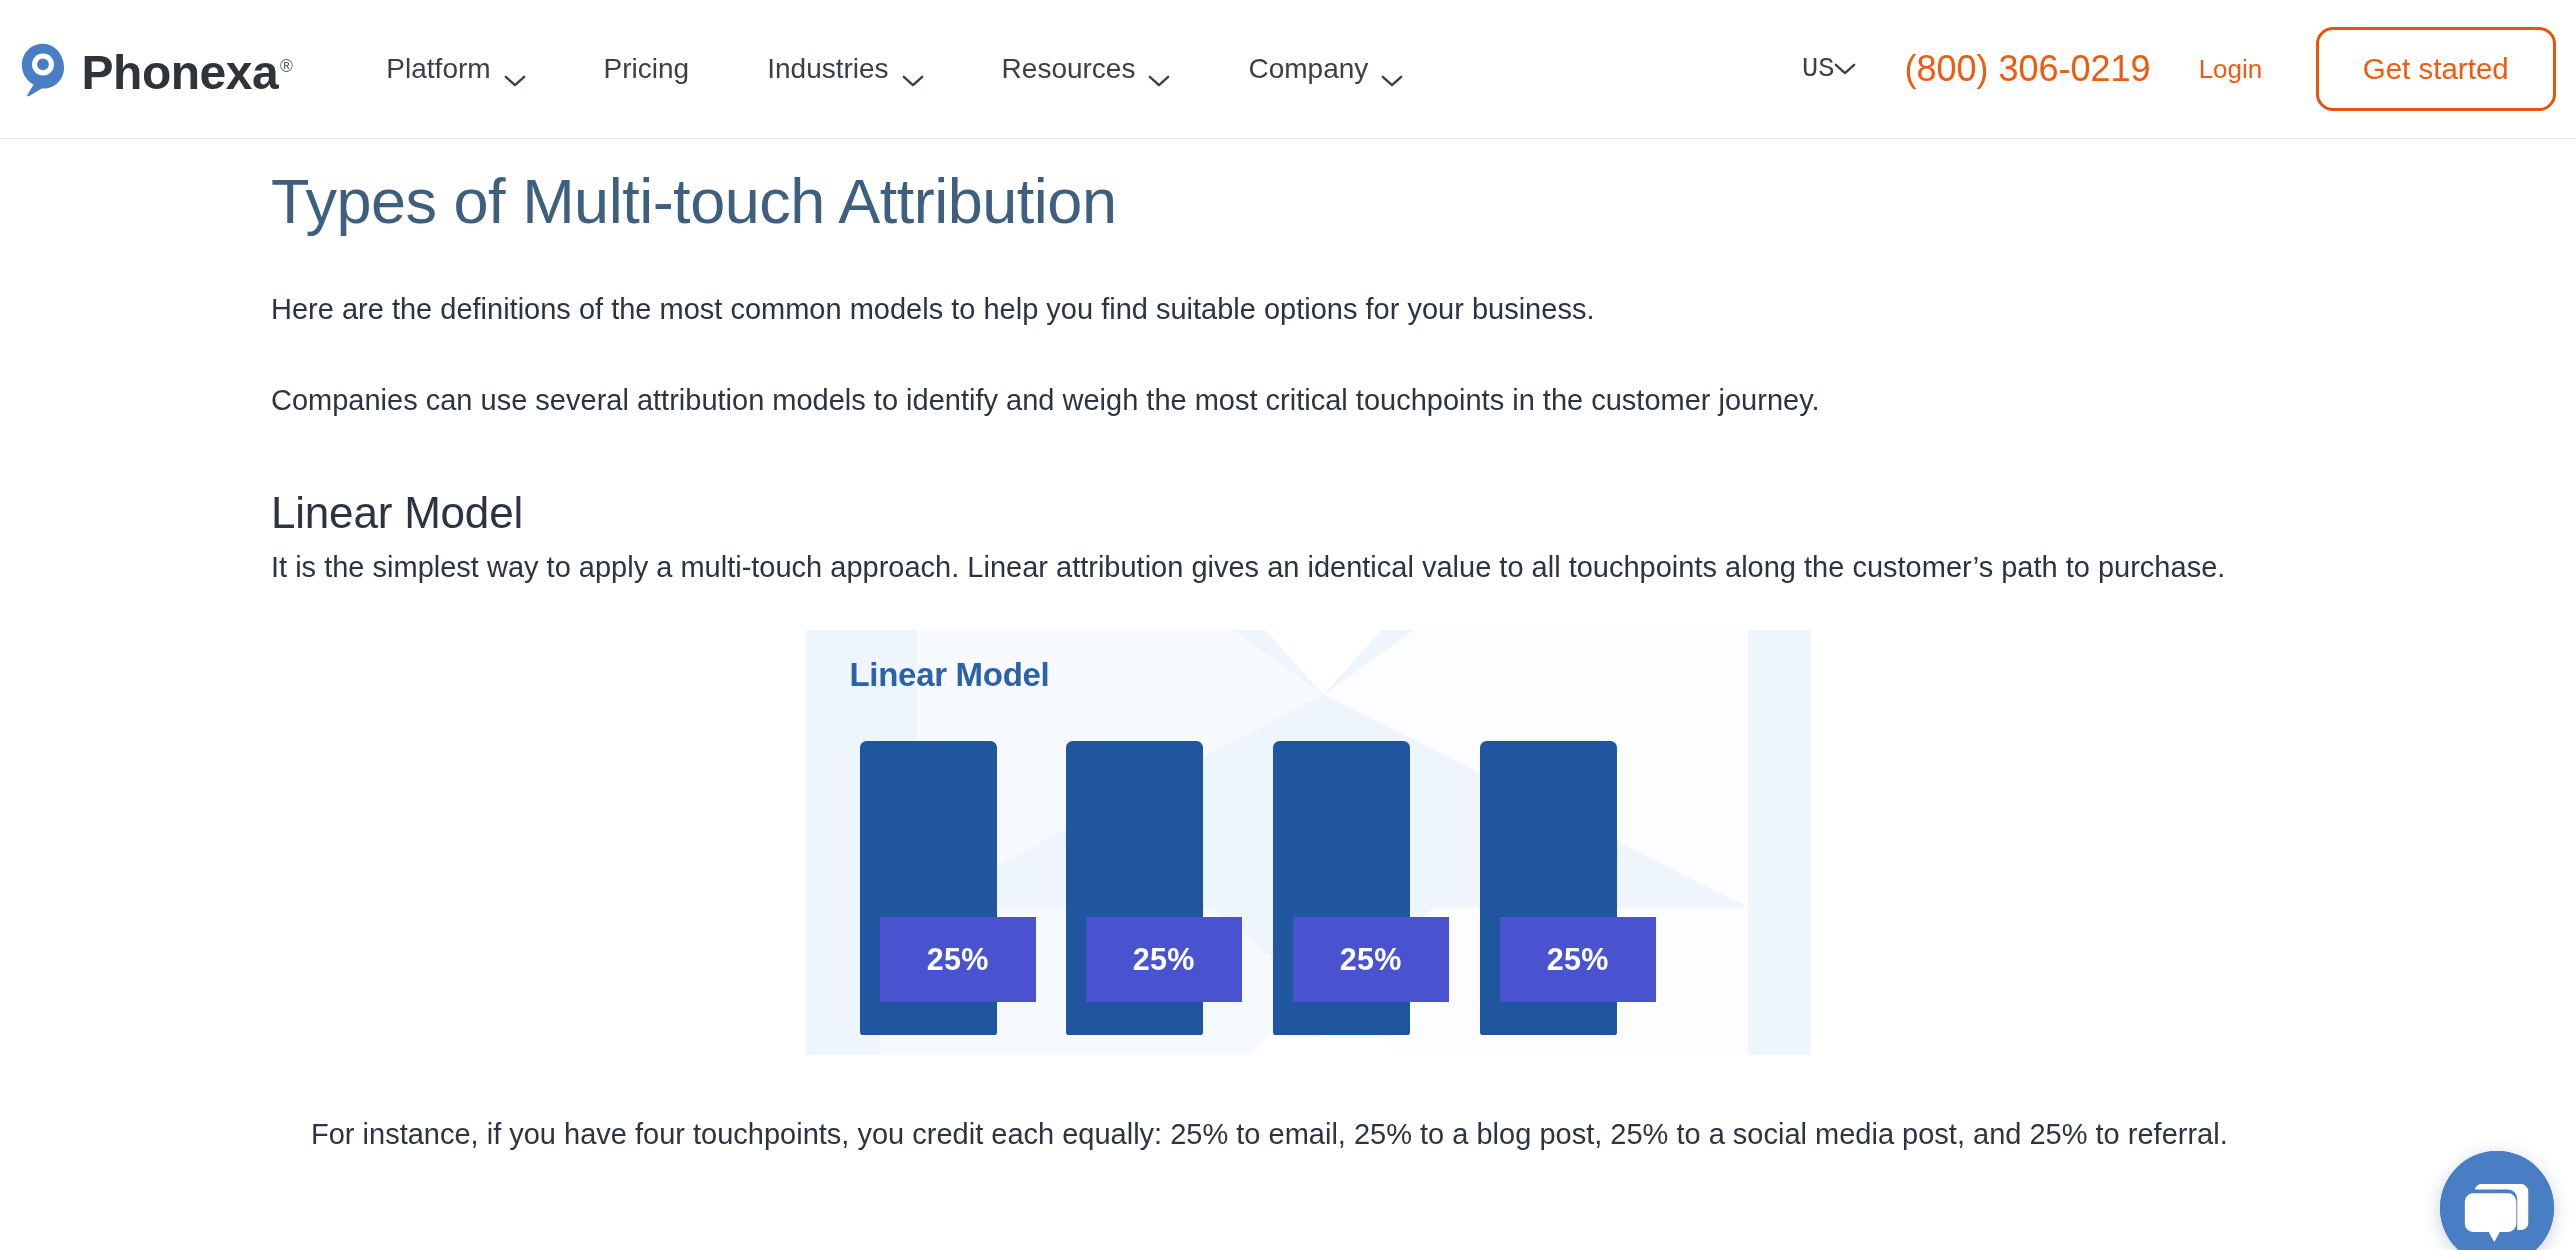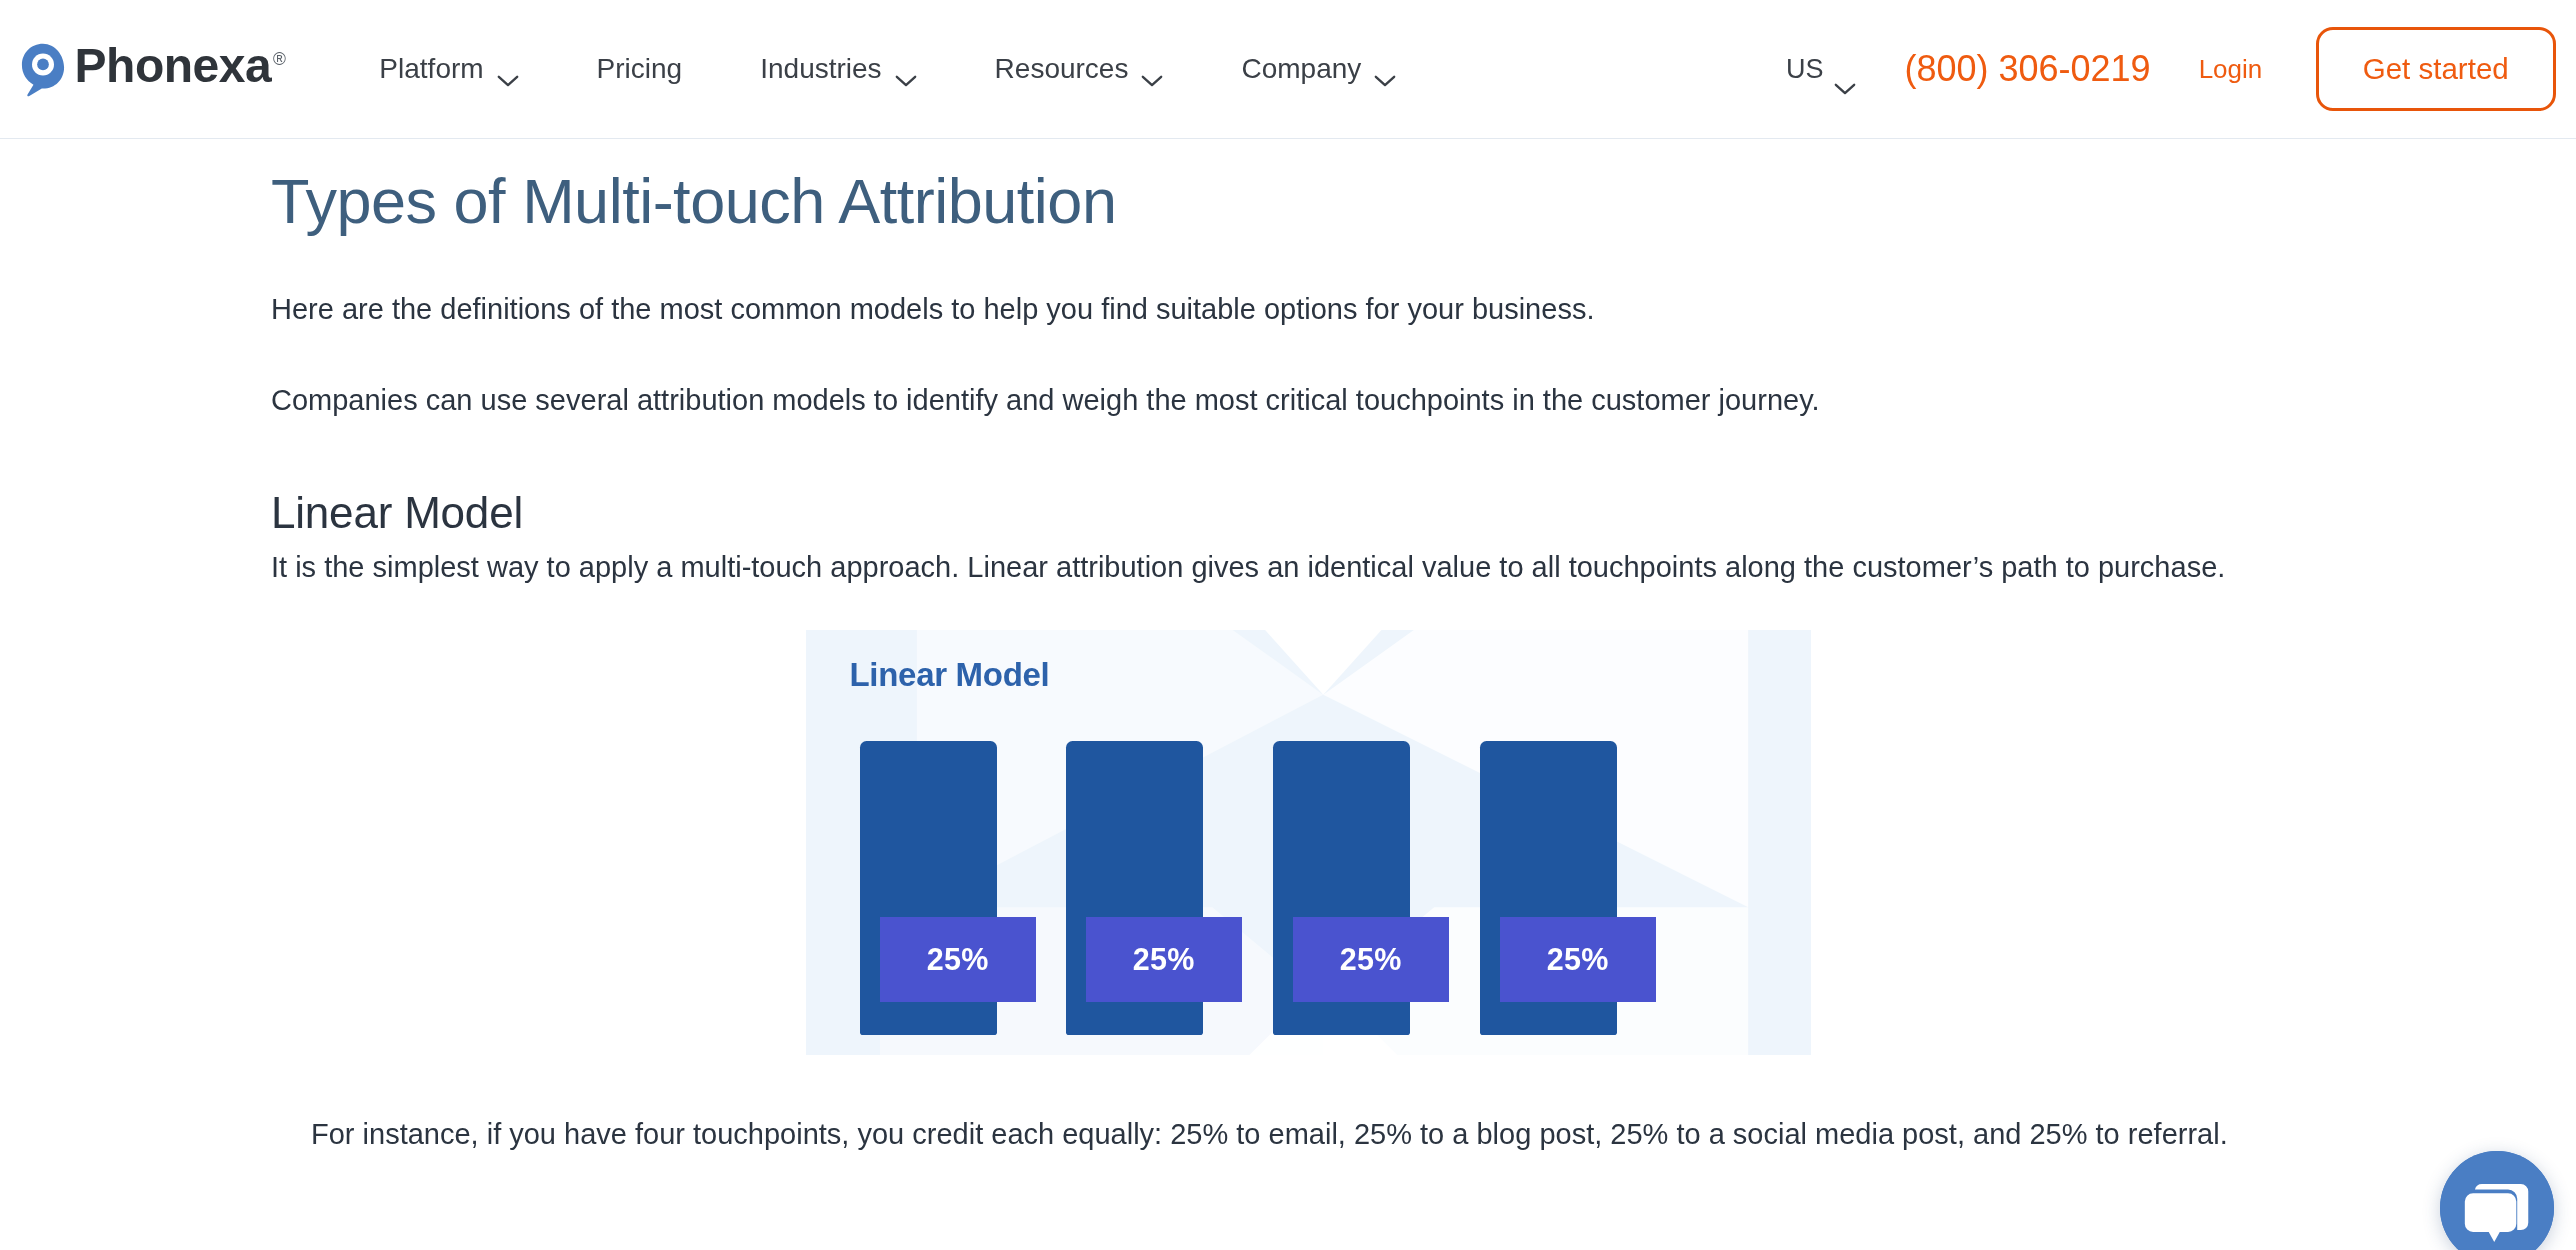--- a/index.html
+++ b/index.html
@@ -18,23 +18,23 @@
     width: 2576px;
     height: 139px;
     background: #ffffff;
     border-bottom: 1.8px solid #e3e9f0;
     display: flex;
     align-items: center;
   }
 
   .brand {
     display: flex;
-    align-items: flex-start;
+    align-items: flex-end;
     margin-left: 16.6px;
-    gap: 6px;
+    gap: 13px;
   }
   .brand-mark { width: 52px; height: 55px; display: block; }
   .brand-word {
     font-size: 48px;
     font-weight: 700;
     color: #2f343a;
     letter-spacing: -0.5px;
     line-height: 1;
     position: relative;
     white-space: nowrap;
@@ -69,23 +69,24 @@
   }
 
   .header-right {
     margin-left: auto;
     display: flex;
     align-items: center;
     gap: 0;
     padding-right: 20.3px;
   }
   .locale {
-    display: flex; align-items: flex-end; gap: 11px;
+    display: flex; align-items: flex-start; gap: 0;
     font-size: 27px; color: #3b4047; cursor: pointer;
     padding: 0 24px;
+    font-family: Liberation Mono, monospace;
   }
   .phone {
     font-size: 36px; color: #ef5b10; padding: 0 24px;
     white-space: nowrap; cursor: pointer;
   }
   .login {
     font-size: 26px; color: #ef5b10; padding: 0 24px;
     cursor: pointer;
   }
   .cta-btn {

